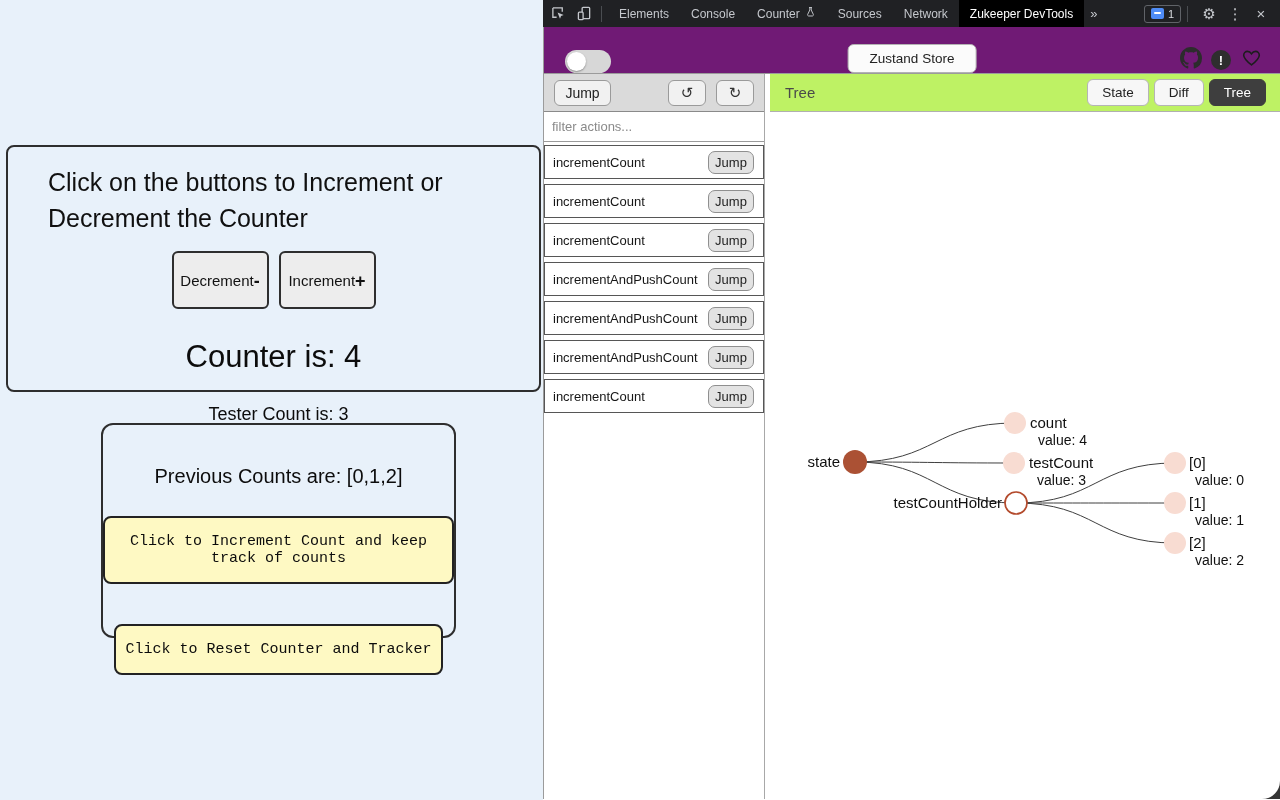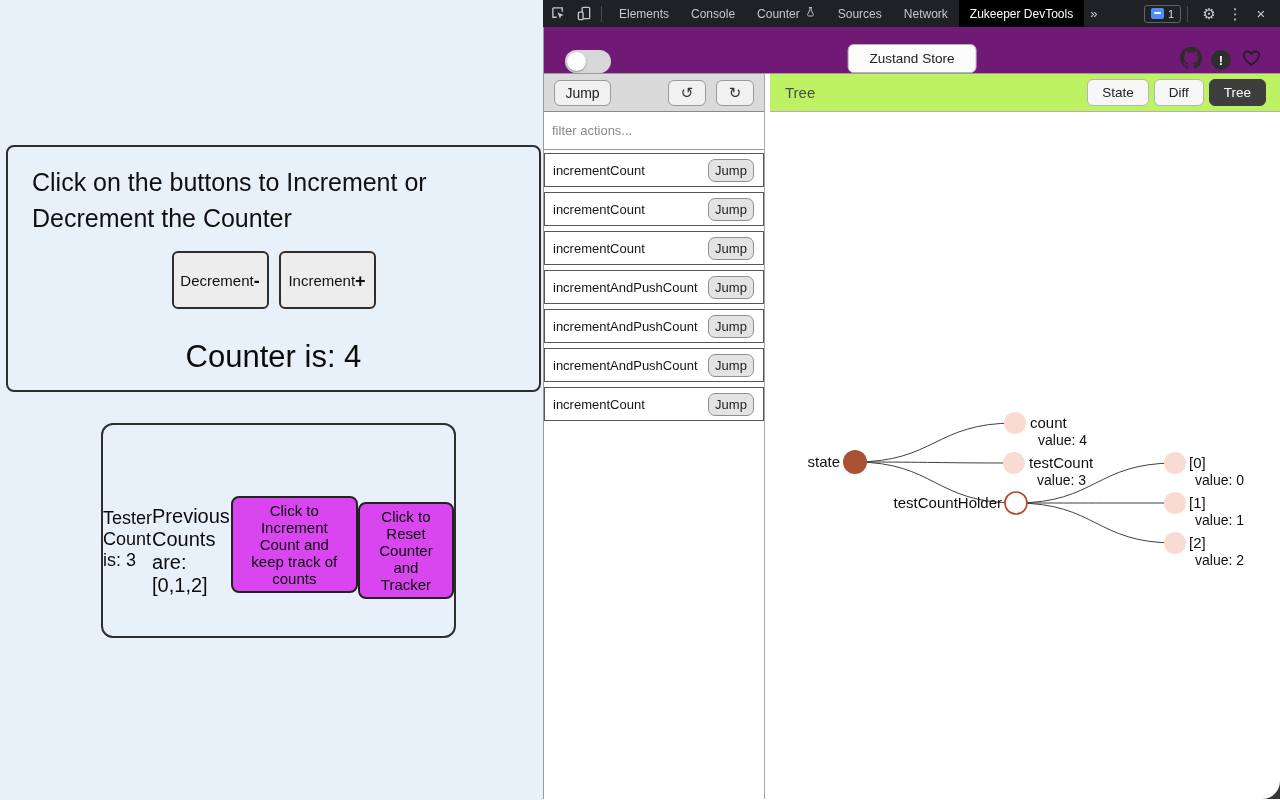--- a/index.html
+++ b/index.html
@@ -4,34 +4,34 @@
 <style>
   * { margin:0; padding:0; box-sizing:border-box; }
   html,body { width:1280px; height:800px; overflow:hidden; }
   body { font-family:"Liberation Sans", sans-serif; }
   #stage { position:relative; width:1280px; height:800px; background:#fff; }
 
   
   #app-page { position:absolute; left:0; top:0; width:543px; height:800px; background:#e8f1fa; }
   .instruction-card { position:absolute; left:6px; top:145px; width:535px; height:247px;
     border:2px solid #2e2e2e; border-radius:8px; }
-  .instruction-title { margin:18px 24px 0 24px; font-size:25px; color:#101010; line-height:1.42; }
+  .instruction-title { margin:18px 24px 0 40px; font-size:25px; color:#101010; line-height:1.42; }
   .btn-row { position:absolute; left:0; right:0; top:104px; display:flex; justify-content:center; gap:10px; }
   .ctr-btn { width:97px; height:58px; background:#ededed; border:2px solid #2e2e2e; border-radius:6px;
     display:flex; flex-direction:row; align-items:center; justify-content:center; cursor:pointer; }
   .ctr-btn .lbl { font-size:15px; color:#111; }
   .ctr-btn .sym { font-size:18px; font-weight:bold; color:#111; margin-top:2px; }
   .counter-display { position:absolute; left:0; right:0; top:192px; text-align:center; font-size:31px; color:#0c0c0c; }
 
   .tester-card { position:absolute; left:101px; top:423px; width:355px; height:215px;
-    border:2px solid #2e2e2e; border-radius:12px; display:flex; flex-direction:row; align-items:center;justify-content:center; }
+    border:2px solid #2e2e2e; border-radius:12px; display:flex; flex-direction:column; align-items:center;justify-content:center; }
   .tester-count { margin-top:18px; font-size:18px; color:#0c0c0c; }
   .tester-prev { margin-top:40px; font-size:20px; color:#0c0c0c; }
-  .tester-btn { background:#d946ef; border:2px solid #222; border-radius:8px; font-size:15px; color:#0c0c0c;
-    padding:4px 9px; cursor:pointer; font-family:Liberation Sans, sans-serif; }
+  .tester-btn { background:#fef9c3; border:2px solid #222; border-radius:8px; font-size:15px; color:#0c0c0c;
+    padding:15px 9px; cursor:pointer; font-family:Liberation Mono, monospace; }
   .tester-btn.track { margin-top:28px; }
   .tester-btn.resetTracker { margin-top:40px; }
 
   
   #devtools { position:absolute; left:543px; top:0; width:737px; height:800px; background:#fff; }
 
   .dt-tabbar { height:27px; background:#202124; display:flex; align-items:center; color:#c5c8cd; font-size:12px; }
   .dt-tabbar .icon-btn { display:flex; align-items:center; justify-content:center; width:22px; height:22px; margin-left:4px; cursor:pointer; }
   .vdiv { width:1px; height:16px; background:#4a4d51; margin:0 6px; }
   .dt-tab { height:27px; display:flex; align-items:center; padding:0 11px; cursor:pointer; white-space:nowrap; gap:5px; }
@@ -60,21 +60,21 @@
 
   .dt-content { display:flex; height:725px; background:#fff; border-left:1px solid #9b9b9b; }
 
   .actions-pane { width:221px; display:flex; flex-direction:column; border-right:1px solid #a8a8a8; }
   .actions-header { height:38px; background:#dadada; border-bottom:1px solid #8a8a8a; display:flex; align-items:center; }
   .reset-btn { margin-left:10px; width:57px; height:26px; background:#f1f1f1; border:1px solid #9a9a9a; border-radius:6px;
     font-size:14px; color:#222; cursor:pointer; font-family:"Liberation Sans", sans-serif; }
   .hist-btns { margin-left:auto; display:flex; gap:10px; margin-right:10px; }
   .hist-btn { width:38px; height:26px; background:#f1f1f1; border:1px solid #9a9a9a; border-radius:6px;
     font-size:15px; color:#333; cursor:pointer; display:flex; align-items:center; justify-content:center; }
-  .filter-input { height:38px; border:none; border-bottom:1px solid #9a9a9a; padding:0 8px; font-size:13px;
+  .filter-input { height:30px; border:none; border-bottom:1px solid #9a9a9a; padding:0 8px; font-size:13px;
     color:#333; outline:none; width:100%; font-family:"Liberation Sans", sans-serif; background:#fff; }
   .filter-input::placeholder { color:#8a8a8a; }
   .action-list { padding-top:3px; overflow:hidden; }
   .action-row { height:34px; border:1px solid #565656; margin-bottom:5px; display:flex; align-items:center;
     justify-content:space-between; padding:0 9px 0 8px; background:#fff; }
   .action-name { font-size:13px; color:#161616; }
   .jump-btn { width:46px; height:23px; background:#e3e3e3; border:1px solid #8f8f8f; border-radius:7px;
     font-size:13px; color:#222; cursor:pointer; font-family:"Liberation Sans", sans-serif; }
 
   .tree-pane { flex:1; margin-left:5px; display:flex; flex-direction:column; background:#353535; }

